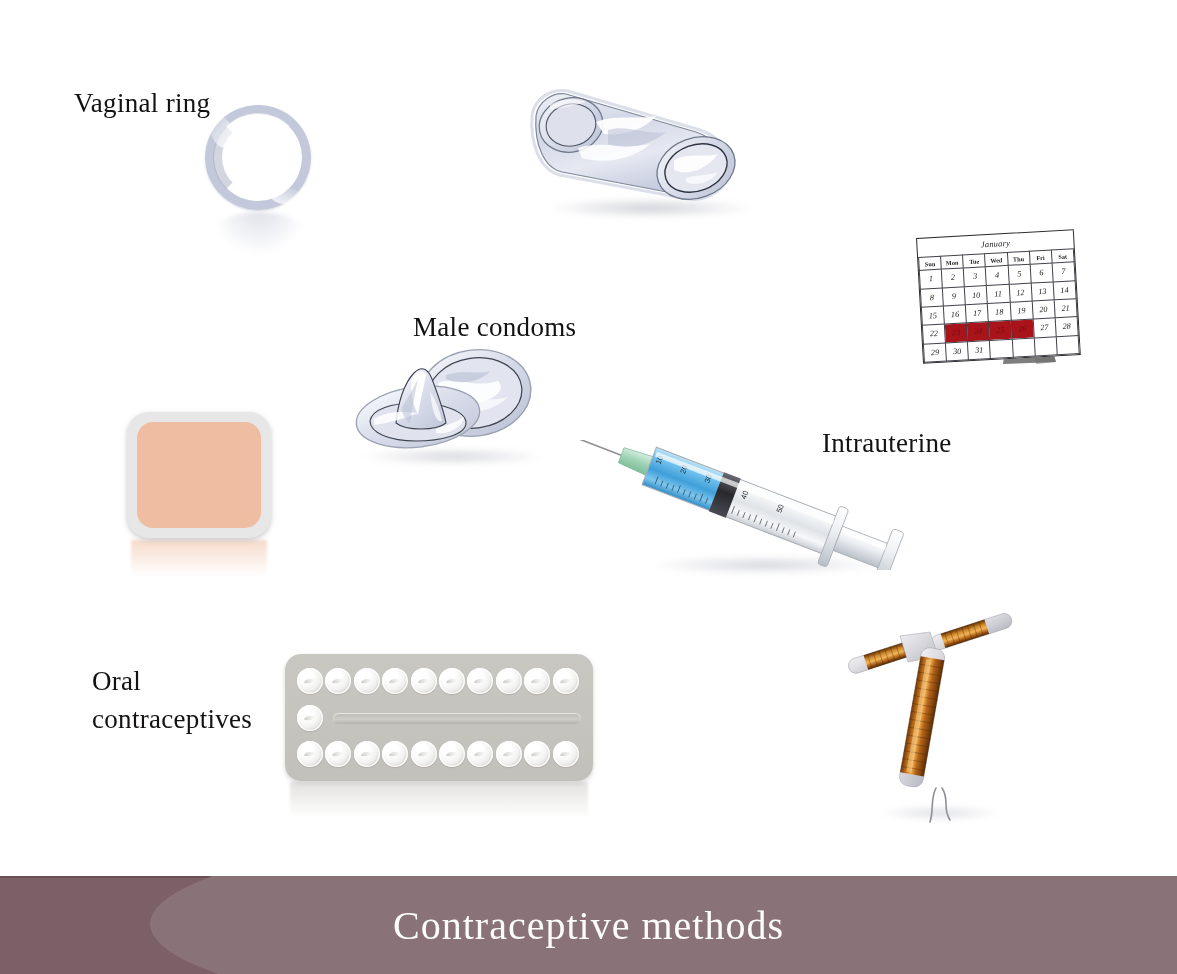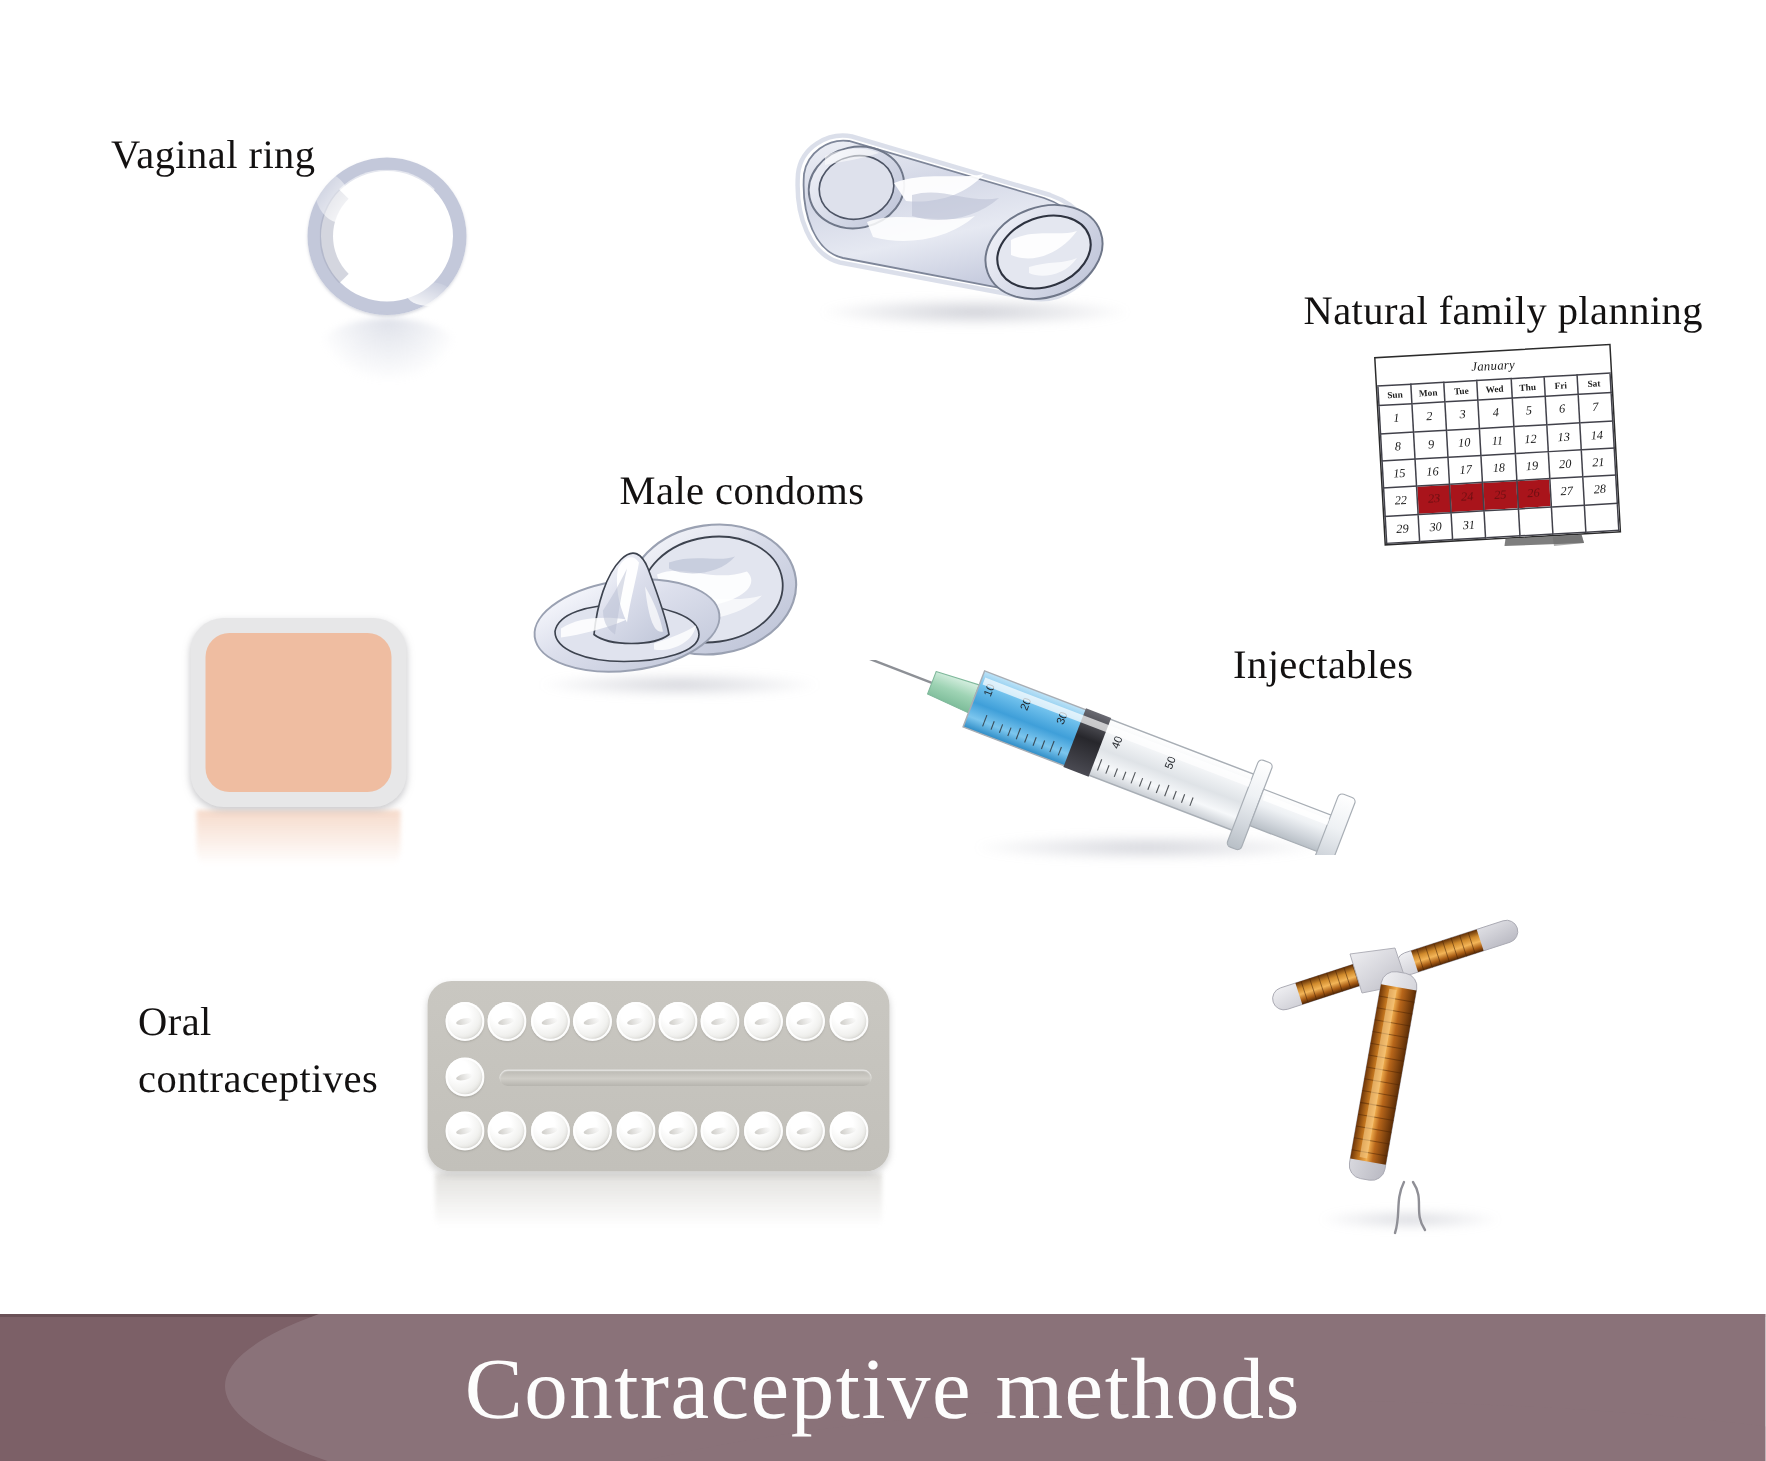--- a/index.html
+++ b/index.html
@@ -191,21 +191,21 @@
     position:absolute;left:320px;top:58px;width:1100px;height:200px;
     border-radius:50%;
     background:#8b737a;
     opacity:.6;
   }
   #banner-title{
     position:absolute;left:0;top:0;width:100%;height:98px;
     display:flex;align-items:center;justify-content:center;
     color:#fdfdfd;
     font-family:"Liberation Serif","DejaVu Serif",serif;
-    font-size:58px;
+    font-size:40px;
     letter-spacing:1px;
     z-index:5;
   }
 </style>
 </head>
 <body>
 
 <div id="stage">
 
   <div class="lbl" style="left:74px;top:84px;">Vaginal ring</div>
@@ -248,21 +248,20 @@
       <path d="M96 42 C116 34 138 40 156 36 C144 50 124 56 104 54 Z" fill="#ffffff" opacity=".92"></path>
       <path d="M78 68 C100 60 126 70 150 64 C132 80 104 84 82 78 Z" fill="#ffffff" opacity=".85"></path>
       <path d="M174 80 C190 72 206 78 218 74 C206 90 188 96 174 90 Z" fill="#ffffff" opacity=".9"></path>
       <path d="M186 98 C198 94 210 96 218 92 C210 104 194 106 186 102 Z" fill="#ffffff" opacity=".7"></path>
       <path d="M50 24 C62 18 78 18 86 22 C74 26 60 28 50 30 Z" fill="#ffffff" opacity=".55"></path>
 
       <path d="M108 50 C128 44 146 56 166 52 C150 66 126 70 108 64 Z" fill="#b9bfd4" opacity=".55"></path>
     </svg>
   </div>
 
-  <div class="lbl" style="left:869px;top:188px;">Natural family planning</div>
   <div id="calendar-wrap">
     <svg width="200" height="150" viewBox="0 0 200 150" style="position:absolute;left:0;top:0;z-index:1;">
       <polygon points="112,8 148,130 95,132" fill="#7e7e7e"></polygon>
       <polygon points="112,8 148,130 128,132" fill="#6e6e6e" opacity=".55"></polygon>
     </svg>
     <div id="cal">
       <table>
         <tbody>
             <tr>
               <td class="month" colspan="7">January</td>
@@ -363,21 +362,21 @@
       <path d="M96 84 C108 80 118 76 124 72 C122 84 106 90 96 88 Z" fill="#ffffff" opacity=".8"></path>
       <path d="M62 62 C70 50 74 42 78 34 C74 52 72 66 70 78 C64 74 62 68 62 62 Z" fill="#b8bed2" opacity=".5"></path>
     </svg>
   </div>
 
   <div id="patch-refl"></div>
   <div id="patch">
     <div class="inner"></div>
   </div>
 
-  <div class="lbl" style="left:822px;top:424px;">Injectables</div>
+  <div class="lbl" style="left:822px;top:424px;">Intrauterine</div>
   <div id="syringe-shadow"></div>
   <div id="syringe">
     <svg width="350" height="130" viewBox="0 0 350 130">
       <defs>
         <linearGradient id="barrelG" x1="0" y1="0" x2="0" y2="1">
           <stop offset="0%" stop-color="#ffffff"></stop>
           <stop offset="22%" stop-color="#f3f5f7"></stop>
           <stop offset="52%" stop-color="#dfe3e7"></stop>
           <stop offset="78%" stop-color="#f6f8fa"></stop>
           <stop offset="100%" stop-color="#c9ced4"></stop>

